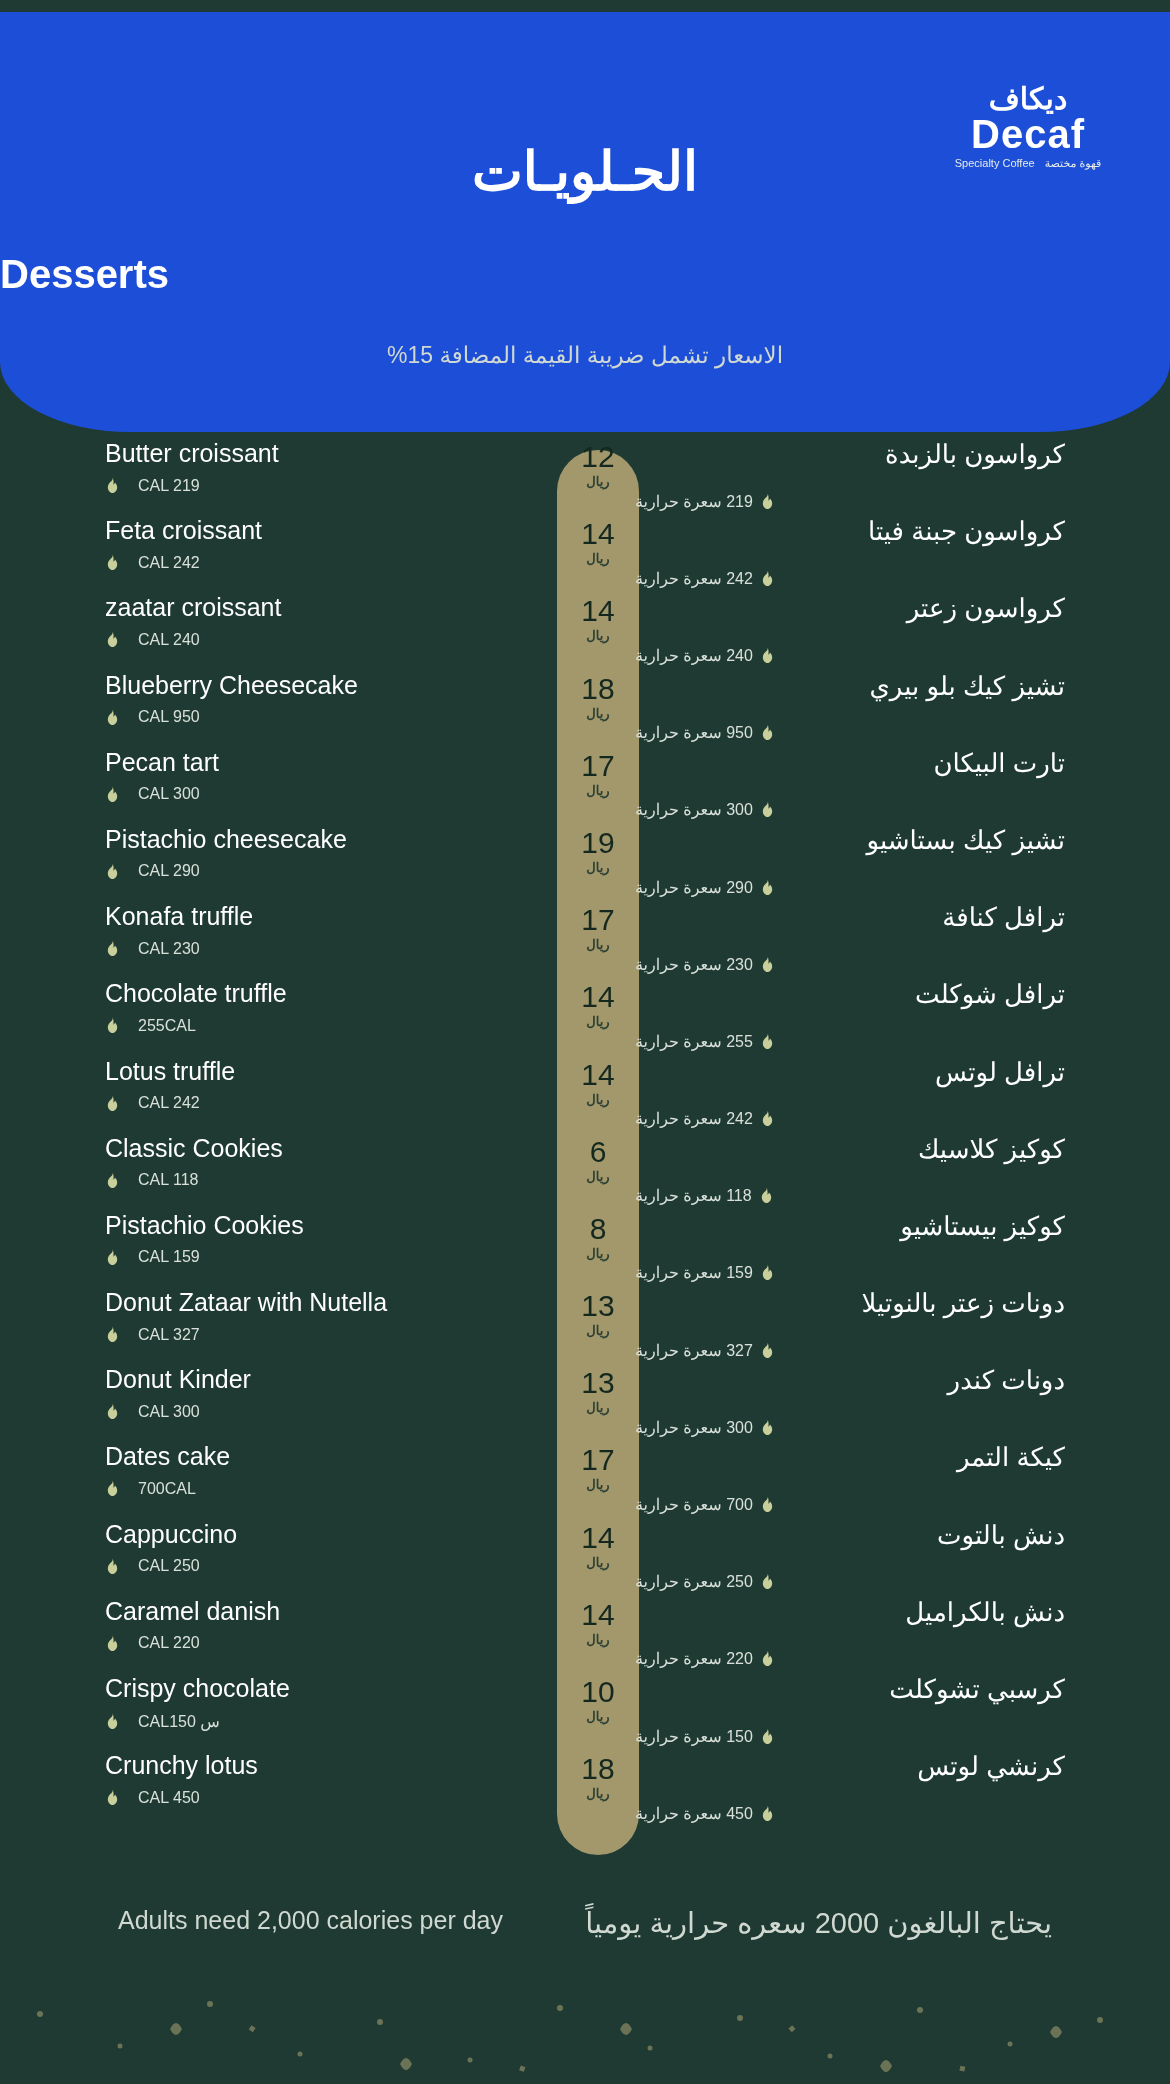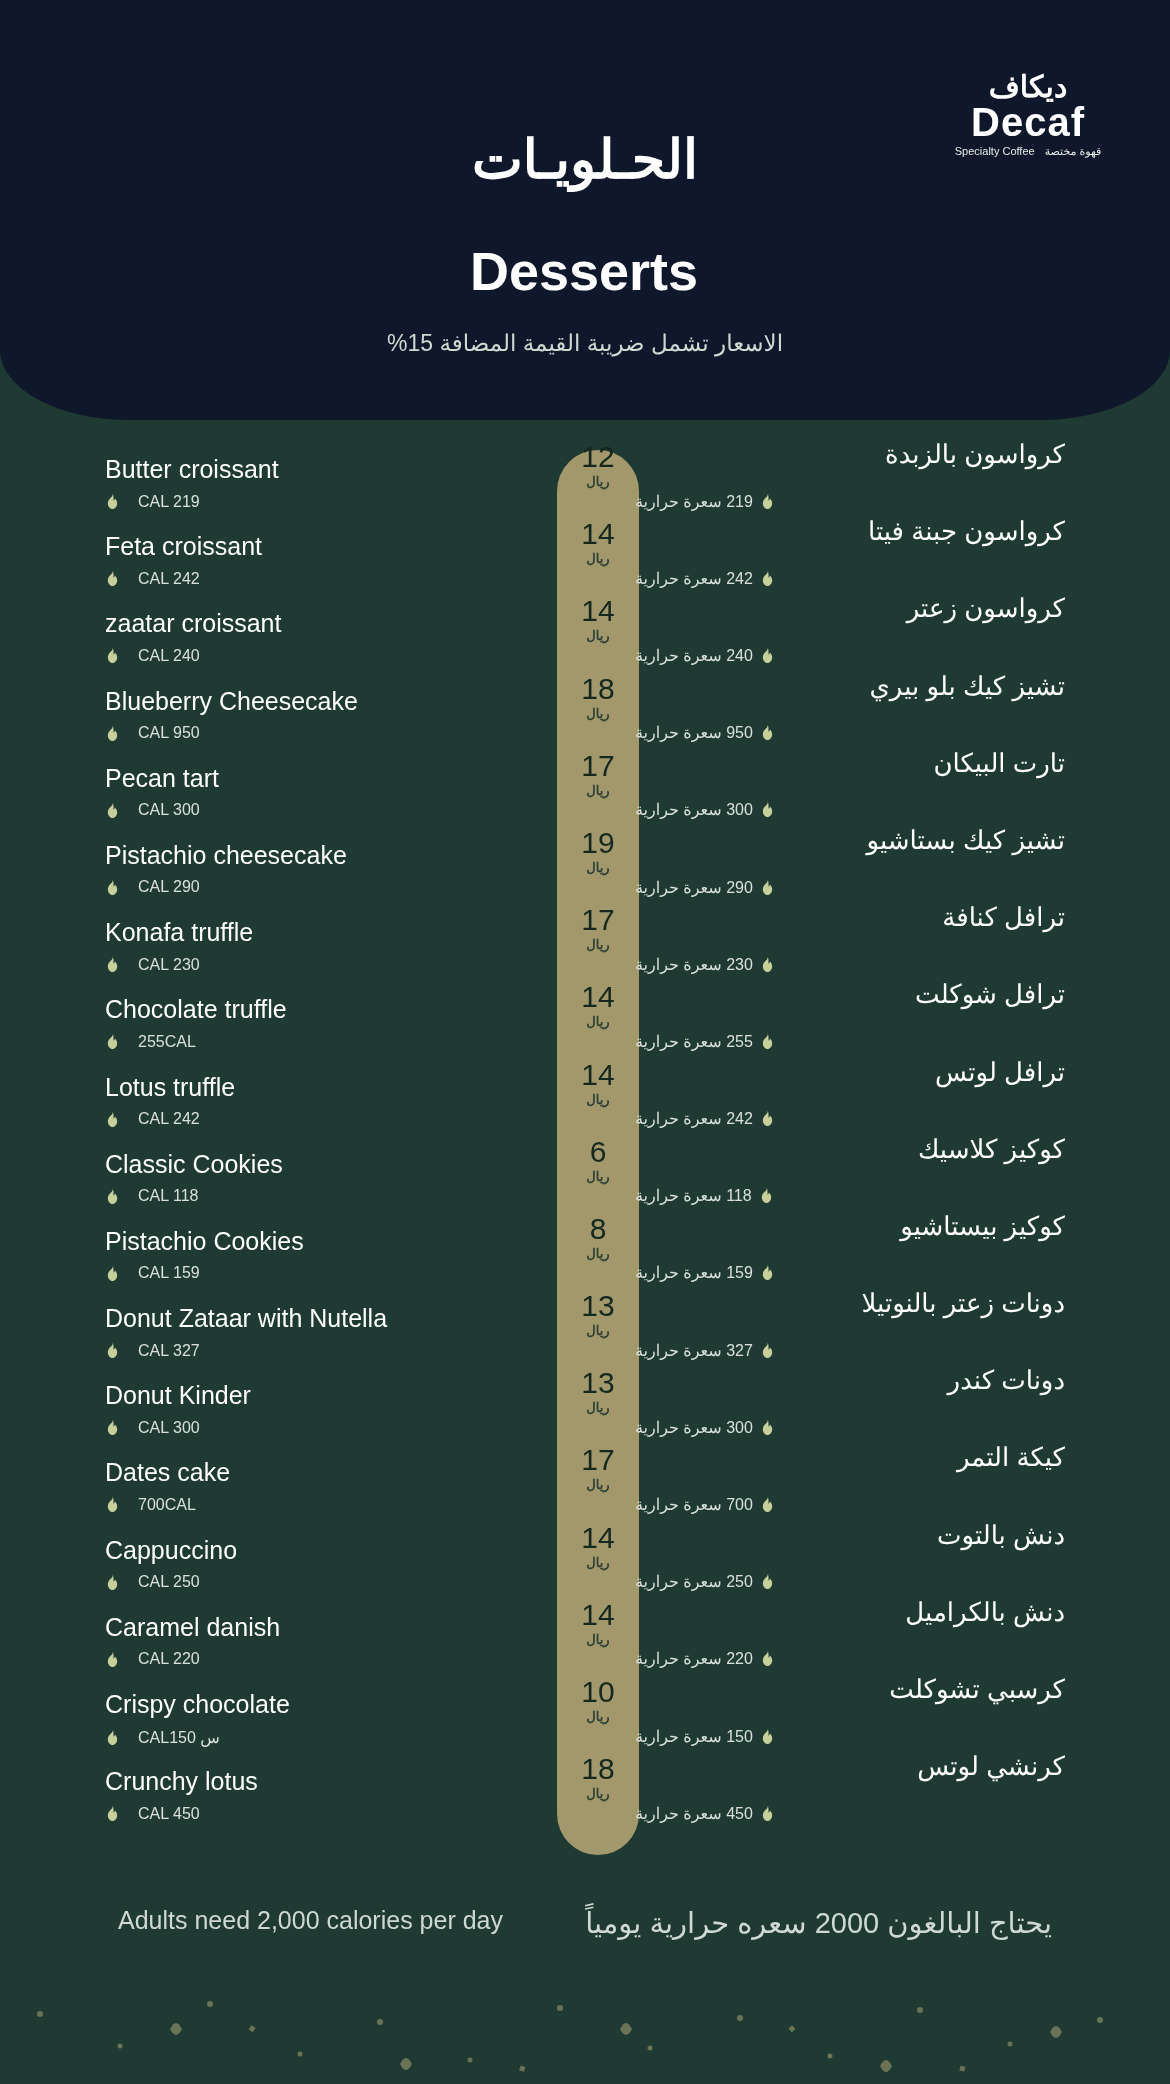--- a/index.html
+++ b/index.html
@@ -12,24 +12,24 @@
     width: 1170px;
     height: 2084px;
     background: #1e3a32;
     overflow: hidden;
     font-family: "Liberation Sans", sans-serif;
     color: #ffffff;
   }
   
   .header {
     position: absolute;
-    left: 0; top: 0;
+    left: 0; top: 12px;
     width: 1170px;
     height: 420px;
-    background: #0f172a;
+    background: #1d4ed8;
     border-bottom-left-radius: 130px 70px;
     border-bottom-right-radius: 130px 70px;
   }
   .header-inner {
     position: relative;
     width: 100%;
     height: 100%;
   }
   .title-ar {
     position: absolute;
@@ -41,22 +41,22 @@
     font-weight: bold;
     letter-spacing: 4px;
     color: #ffffff;
     direction: rtl;
   }
   .title-en {
     position: absolute;
     top: 240px;
     left: 0;
     width: 1168px;
-    text-align: center;
-    font-size: 54px;
+    text-align: left;
+    font-size: 40px;
     font-weight: bold;
     color: #ffffff;
   }
   .vat-note {
     position: absolute;
     top: 330px;
     left: 0;
     width: 1170px;
     text-align: center;
     font-size: 23px;
@@ -127,21 +127,20 @@
     left: 105px;
     top: 0;
     width: 430px;
     text-align: left;
   }
   .en-name {
     font-size: 25px;
     color: #ffffff;
     line-height: 1.1;
     white-space: nowrap;
-    margin-top: 16px;
   }
   .en-cal {
     margin-top: 9px;
     font-size: 16px;
     color: #d9e0da;
     display: flex;
     align-items: center;
     gap: 18px;
   }
   .ar-block {

